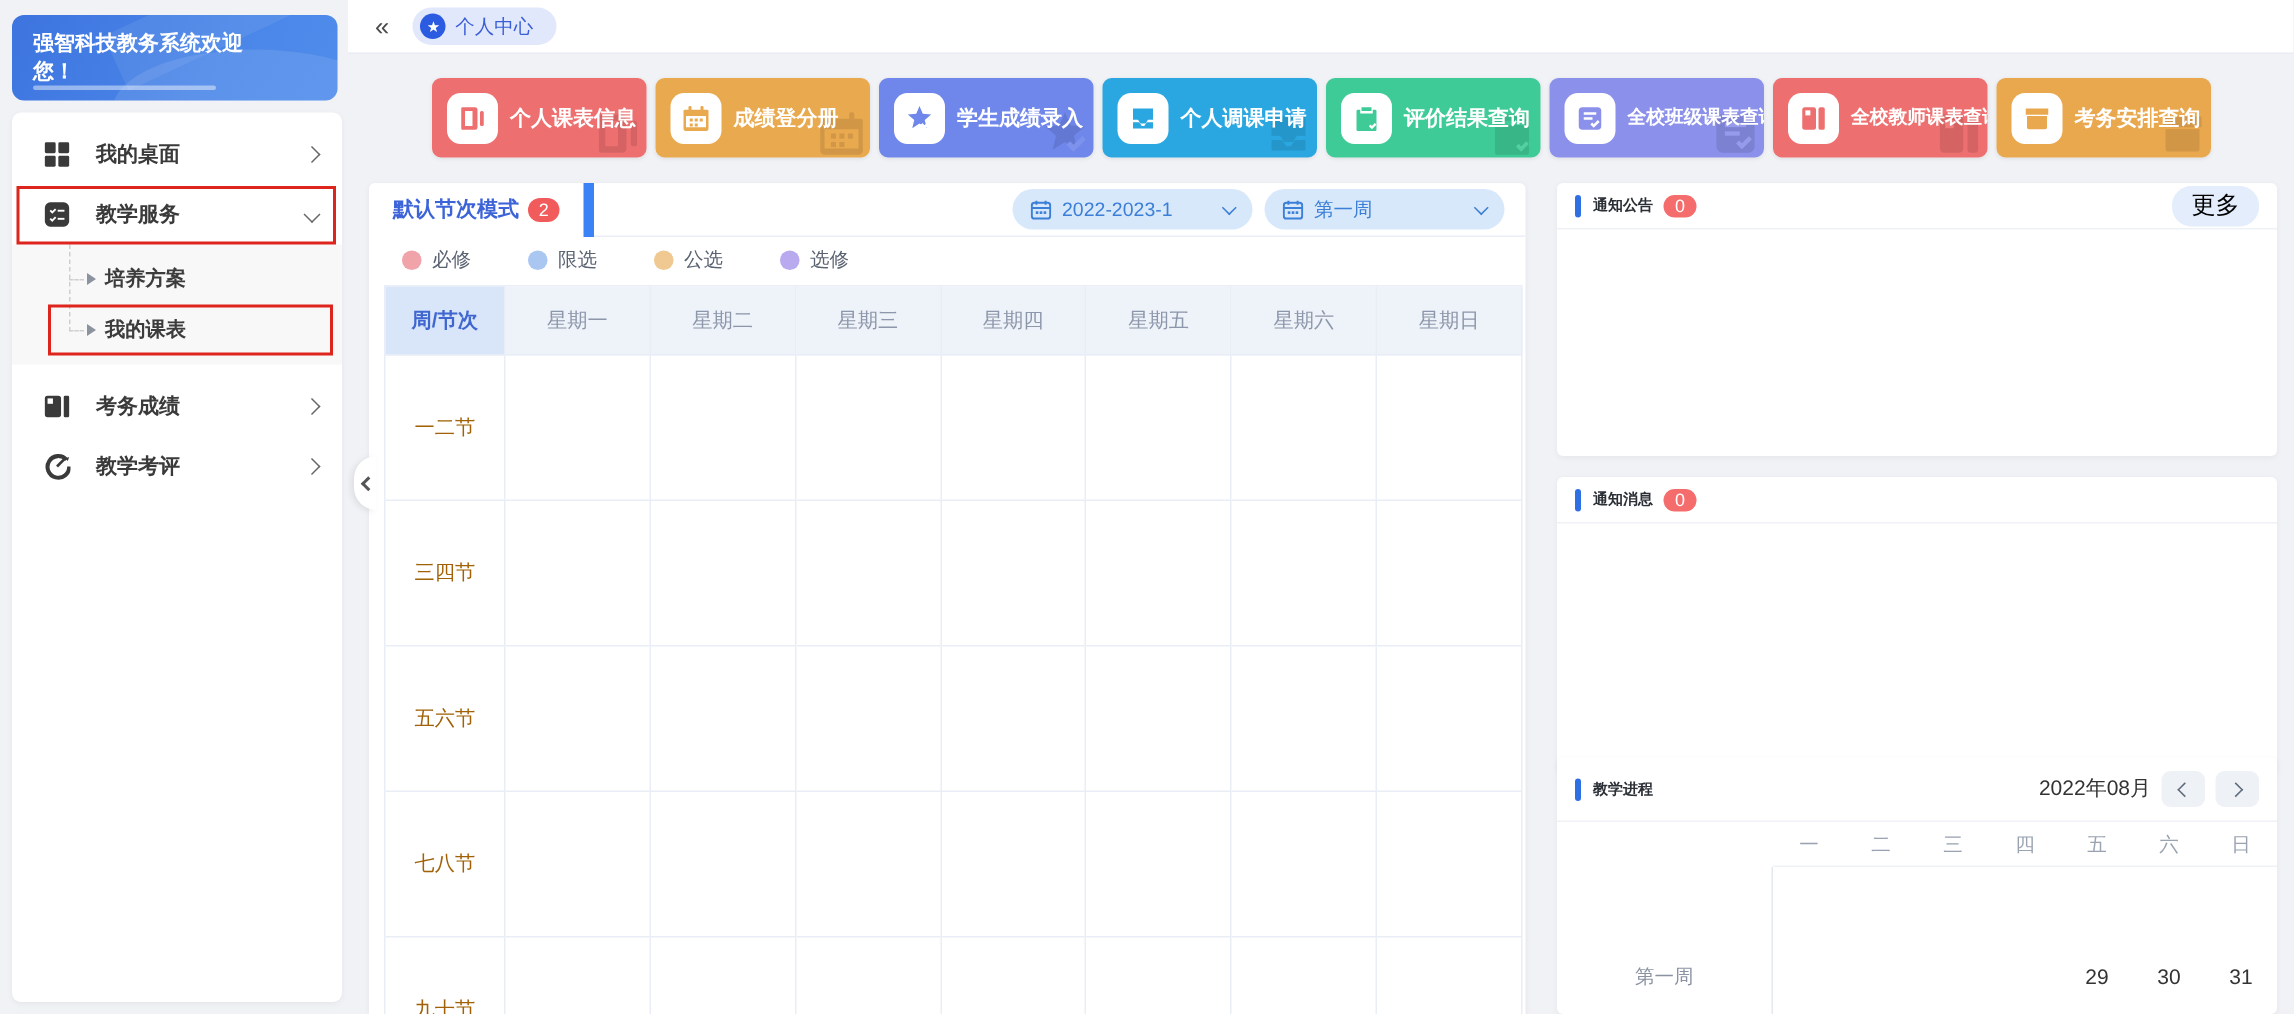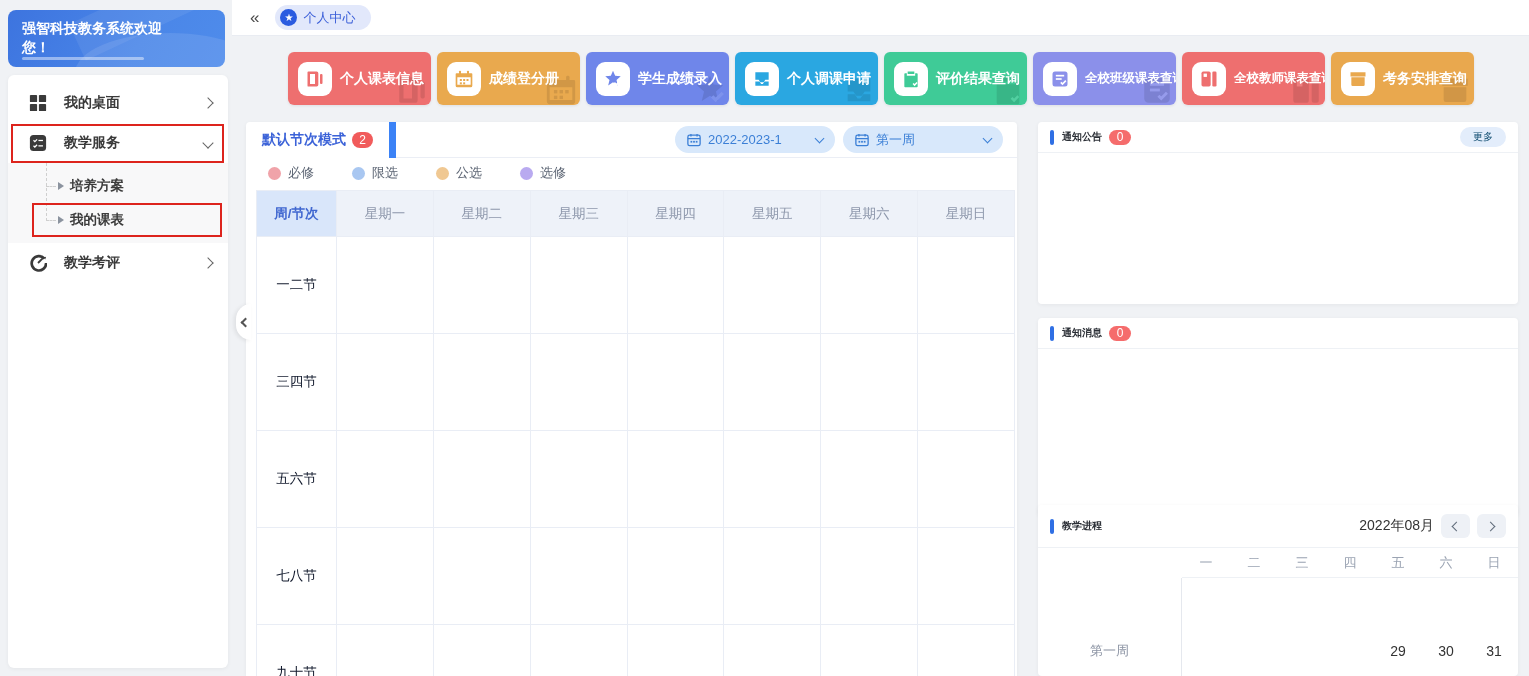--- a/index.html
+++ b/index.html
@@ -82,38 +82,38 @@
   .ldot { width:13px; height:13px; border-radius:50%; }
   .llabel { color:#5a6372; font-size:13px; }
   .tt-table { margin:2px 2px 0 10px; border-top:1px solid #e9edf5; border-left:1px solid #e9edf5; }
   .tt-hrow, .tt-brow { display:grid; grid-template-columns:80px repeat(7,1fr); }
   .tt-hrow { height:46px; }
   .tt-brow { height:97px; }
   .tt-cell { border-right:1px solid #e9edf5; border-bottom:1px solid #e9edf5;
     display:flex; align-items:center; justify-content:center; font-size:13.5px; }
   .tt-corner { background:#d9e6fa; color:#4067d0; font-weight:bold; }
   .tt-dayhead { background:#eef2f9; color:#8d97ab; }
-  .tt-period { color:#0f172a; }
+  .tt-period { color:#a16207; }
 
   
   .handle { position:absolute; left:236px; top:304px; width:15px; height:36px; background:#fff;
     border-radius:18px 0 0 18px; box-shadow:-2px 1px 4px rgba(0,0,0,.08); display:flex;
     align-items:center; justify-content:center; cursor:pointer; z-index:4; }
   .handle .hchev { width:7px; height:7px; border-left:2px solid #555; border-bottom:2px solid #555;
     transform:rotate(45deg); margin-left:3px; }
 
   
   .rcard { position:absolute; left:1038px; width:480px; background:#fff; border-radius:4px;
     box-shadow:0 1px 4px rgba(0,0,0,.05); overflow:hidden; }
   .rhead { height:31px; display:flex; align-items:center; padding:0 12px; border-bottom:1px solid #eef1f5; }
   .rbar { width:4px; height:15px; border-radius:2px; background:#2f6fe4; margin-right:8px; }
   .rtitle { font-size:10px; font-weight:bold; color:#2b2f36; }
   .rbadge { margin-left:7px; background:#f56c6c; color:#fff; font-size:12px; min-width:22px;
     height:15px; border-radius:8px; display:flex; align-items:center; justify-content:center; padding:0 5px; }
-  .morepill { margin-left:auto; background:#e3edfb; color:#0c4a6e; font-size:10px;
+  .morepill { margin-left:auto; background:#e3edfb; color:#000000; font-size:16px;
     padding:3px 13px; border-radius:13px; cursor:pointer; }
   .rhead.tall { height:43px; }
   .monthwrap { margin-left:auto; display:flex; align-items:center; gap:7px; }
   .monthtext { color:#333; font-size:14px; }
   .navbtn { width:29px; height:24px; background:#eef1f6; border-radius:6px; display:flex;
     align-items:center; justify-content:center; cursor:pointer; }
   .navbtn .nchev { width:7px; height:7px; border-left:1.6px solid #5f6b7a; border-bottom:1.6px solid #5f6b7a; }
   .nchev.l { transform:rotate(45deg); margin-left:2px; }
   .nchev.r { transform:rotate(-135deg); margin-right:2px; }
   .calgrid { display:grid; grid-template-columns:144px repeat(7,48px); }
@@ -173,20 +173,31 @@
       <span>培养方案</span>
     </div>
     <div class="subitem">
       <div class="redbox" style="left:24px; right:6px; top:0; bottom:0;"></div>
       <span class="hconn"></span>
       <span class="tri"></span>
       <span>我的课表</span>
     </div>
   </div>
 
+  <div class="mitem spaced">
+    <span class="micon">
+      <svg viewBox="0 0 20 20" width="18" height="18" fill="#3a3a3a">
+        <rect x="1" y="2" width="12" height="16" rx="2"></rect>
+        <rect x="3" y="4" width="4" height="4" fill="#fff"></rect>
+        <rect x="15" y="2" width="4" height="16" rx="1"></rect>
+      </svg>
+      </span>
+    <span>考务成绩</span>
+    <span class="chev right"></span>
+  </div>
 
   <div class="mitem">
     <span class="micon">
       <svg viewBox="0 0 20 20" width="18" height="18" fill="none" stroke="#3a3a3a">
         <path d="M17 5a8 8 0 1 0 2 5" stroke-width="3"></path>
         <path d="M10 10l6-6" stroke-width="2"></path>
         <path d="M16 4l3-1-1 3z" fill="#3a3a3a" stroke="none"></path>
       </svg>
       </span>
     <span>教学考评</span>

